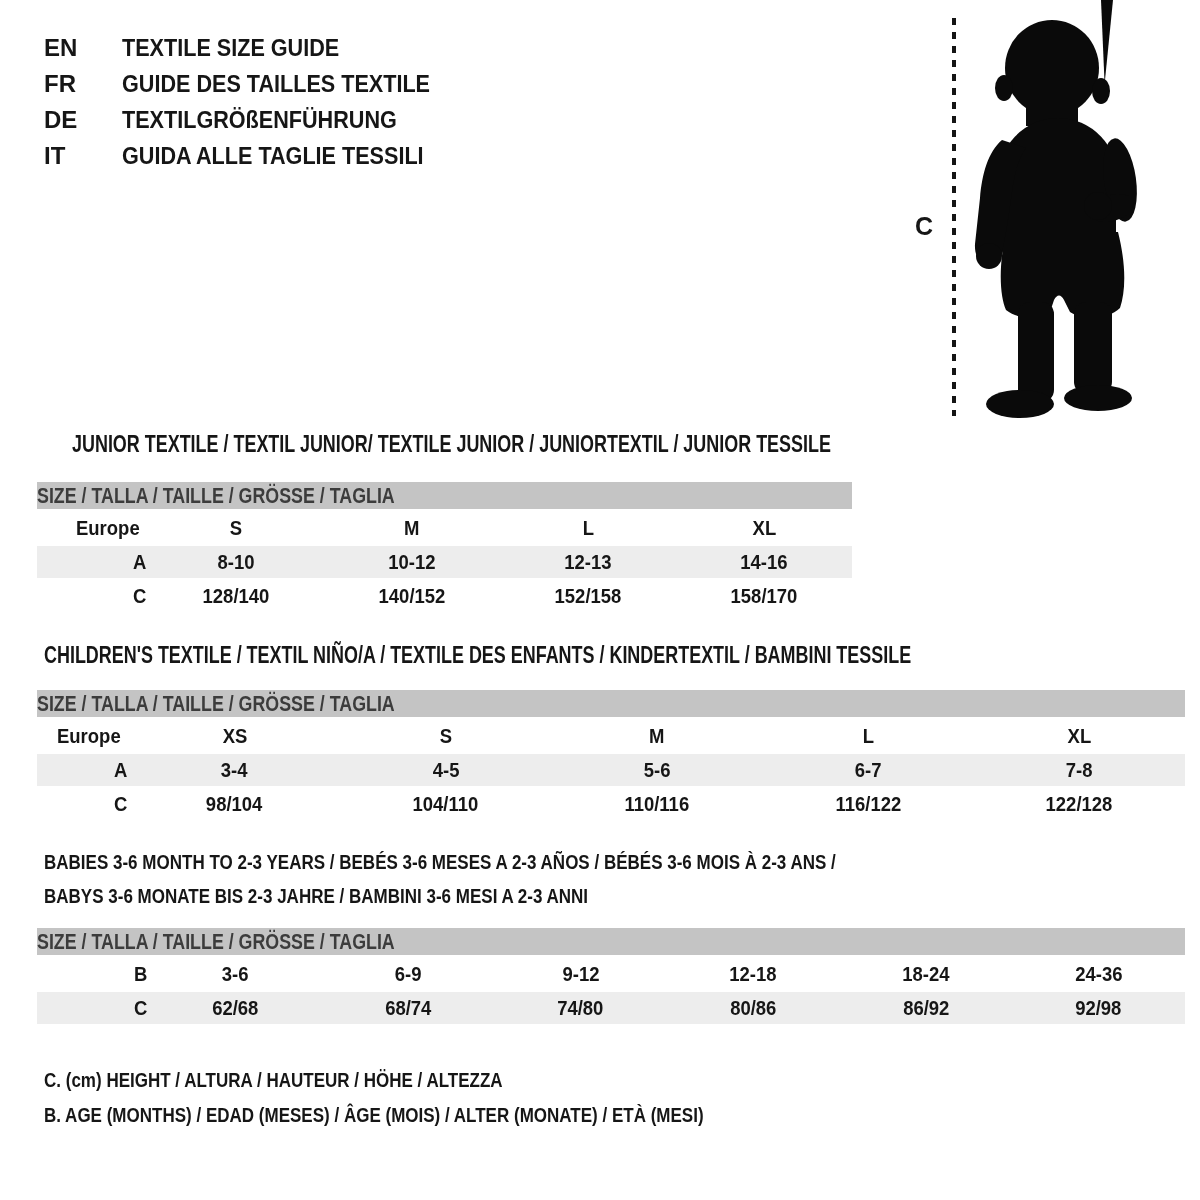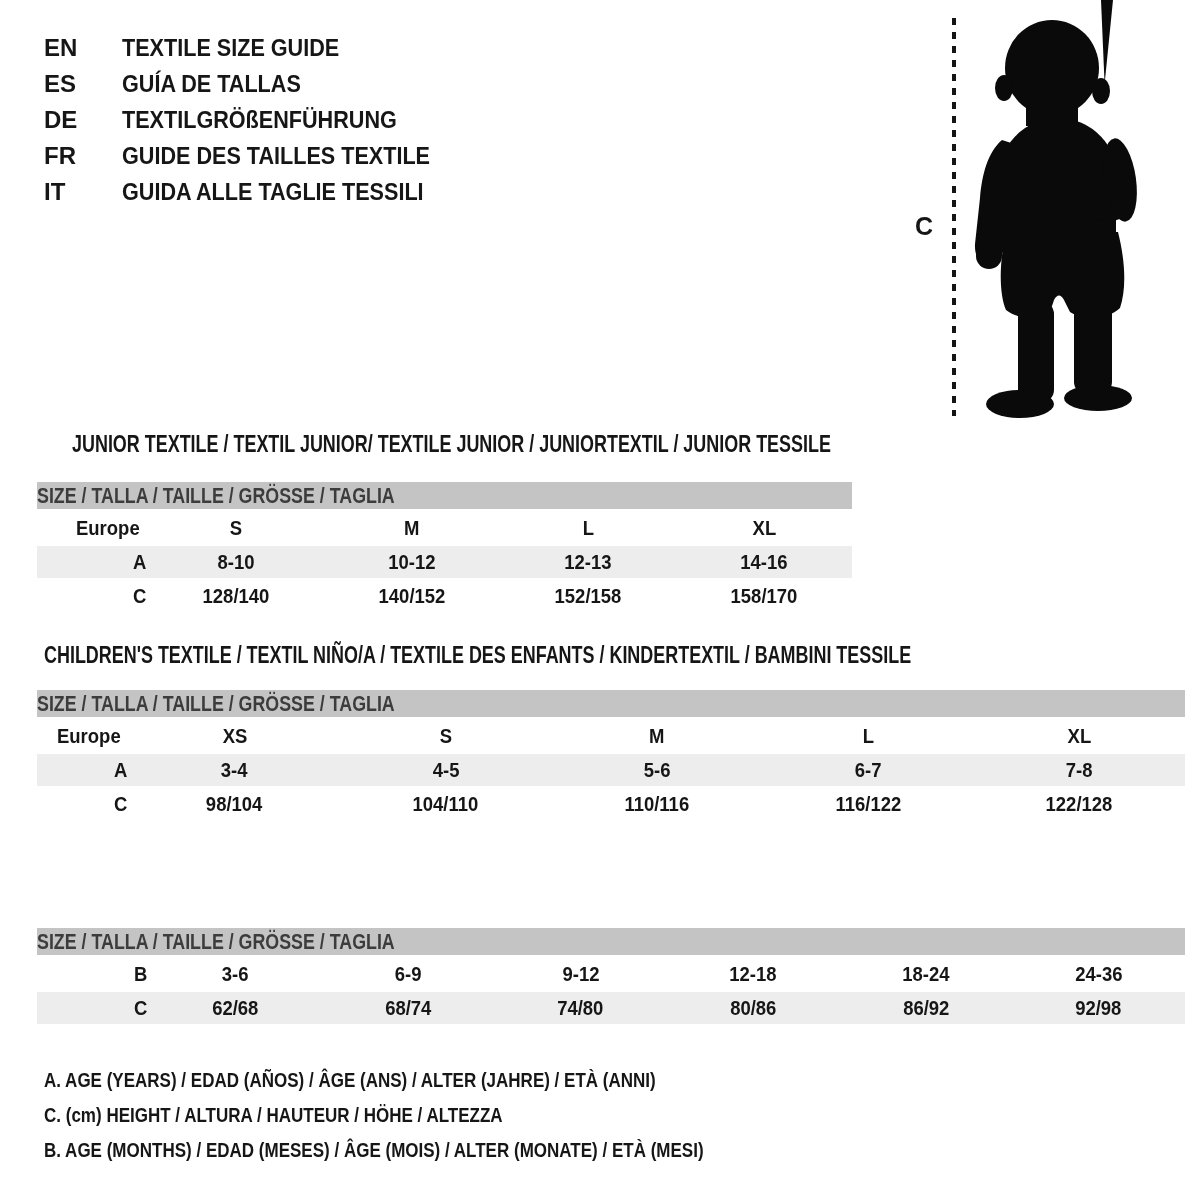--- a/index.html
+++ b/index.html
@@ -57,30 +57,26 @@
 <body>
 
 <div class="stage">
 
   <div class="langs">
     <div class="lang-row">
       <span class="lang-code">EN</span>
       <span class="sq sq90">TEXTILE SIZE GUIDE</span>
     </div>
     <div class="lang-row">
-      <span class="lang-code">ES</span>
-      <span class="sq sq90">GUÍA DE TALLAS</span>
+      <span class="lang-code">FR</span>
+      <span class="sq sq90">GUIDE DES TAILLES TEXTILE</span>
     </div>
     <div class="lang-row">
       <span class="lang-code">DE</span>
       <span class="sq sq90">TEXTILGRÖßENFÜHRUNG</span>
-    </div>
-    <div class="lang-row">
-      <span class="lang-code">FR</span>
-      <span class="sq sq90">GUIDE DES TAILLES TEXTILE</span>
     </div>
     <div class="lang-row">
       <span class="lang-code">IT</span>
       <span class="sq sq90">GUIDA ALLE TAGLIE TESSILI</span>
     </div>
   </div>
 
   <div class="fragment"></div>
   <div class="dash-line"></div>
   <div class="c-label">C</div>
@@ -182,20 +178,24 @@
       <td class="lbl"><span class="sq sq88L">C</span></td>
       <td><span class="sq sq88">98/104</span></td>
       <td><span class="sq sq88">104/110</span></td>
       <td><span class="sq sq88">110/116</span></td>
       <td><span class="sq sq88">116/122</span></td>
       <td><span class="sq sq88">122/128</span></td>
     </tr>
   </tbody>
     </table>
 
+  <div class="babies-h" style="top:845px;">
+    <div><span class="sq sq81">BABIES 3-6 MONTH TO 2-3 YEARS / BEBÉS 3-6 MESES A 2-3 AÑOS / BÉBÉS 3-6 MOIS À 2-3 ANS /</span></div>
+    <div><span class="sq sq81">BABYS 3-6 MONATE BIS 2-3 JAHRE / BAMBINI 3-6 MESI A 2-3 ANNI</span></div>
+  </div>
   <table class="sizes" style="left:33px; top:928px; width:1148px;">
     <colgroup>
         <col style="width:112px">
         <col>
         <col>
         <col>
         <col>
         <col>
         <col>
       </colgroup>
@@ -219,18 +219,17 @@
       <td><span class="sq sq88">68/74</span></td>
       <td><span class="sq sq88">74/80</span></td>
       <td><span class="sq sq88">80/86</span></td>
       <td><span class="sq sq88">86/92</span></td>
       <td><span class="sq sq88">92/98</span></td>
     </tr>
   </tbody>
     </table>
 
   <div class="legend">
-    <div><span class="sq sq81">A. AGE (YEARS) / EDAD (AÑOS) / ÂGE (ANS) / ALTER (JAHRE) / ETÀ (ANNI)</span></div>
     <div><span class="sq sq81">C. (cm) HEIGHT / ALTURA / HAUTEUR / HÖHE / ALTEZZA</span></div>
     <div><span class="sq sq81">B. AGE (MONTHS) / EDAD (MESES) / ÂGE (MOIS) / ALTER (MONATE) / ETÀ (MESI)</span></div>
   </div>
 
 </div>
 
 </body></html>

